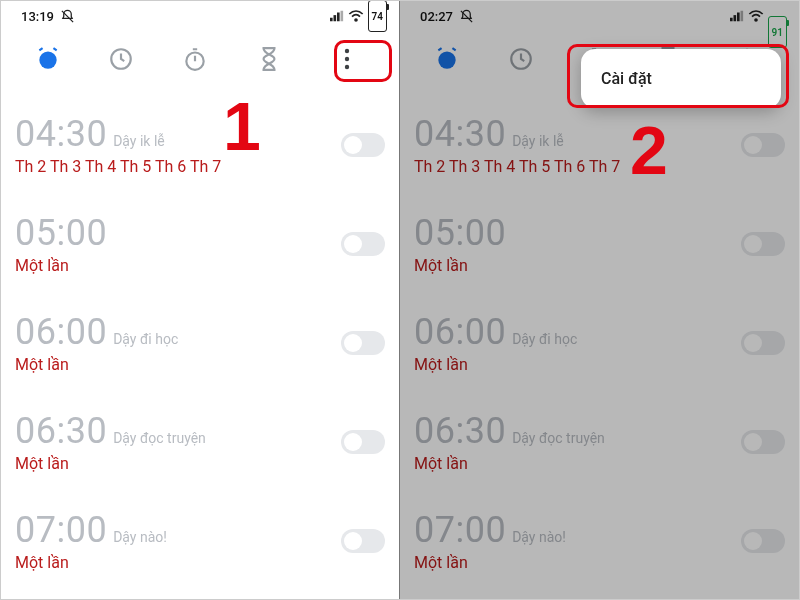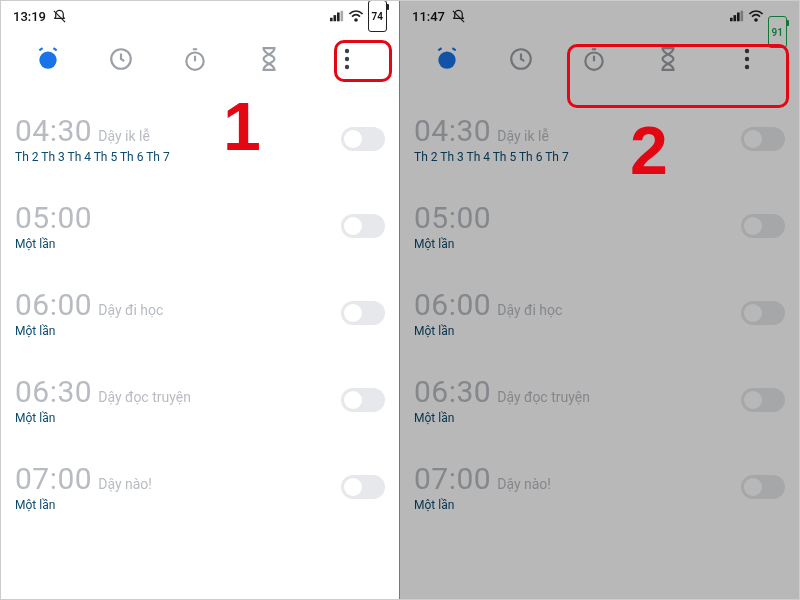--- a/index.html
+++ b/index.html
@@ -34,21 +34,21 @@
   .statusbar {
     display: flex;
     justify-content: space-between;
     align-items: center;
     padding: 4px 12px 0 12px;
     height: 26px;
     font-size: 13px;
     font-weight: 500;
     color: #111;
   }
-  .statusbar .sb-left { display:flex; align-items:flex-start; gap:6px; }
+  .statusbar .sb-left { display:flex; align-items:flex-start; gap:6px;margin-left:8px; }
   .statusbar .sb-right { display:flex; align-items:center; gap:4px; }
   .sb-icon { display:inline-flex; align-items:center; }
   .battery-box {
     display:inline-flex; align-items:center;
     border:1.2px solid #222; border-radius:3px;
     padding:15px 3px; font-size:10px; font-weight:600;
     height:14px; position:relative;justify-content:center;
   }
   .battery-box::after{
     content:""; position:absolute; right:-3px; top:3px;
@@ -76,34 +76,34 @@
     color:#5f6368;
   }
 
   .alarm-list { padding: 30px 14px 0 14px; }
   .alarm-item {
     display:flex; align-items:center; justify-content:space-between;
     margin-bottom: 36px;
   }
   .alarm-text { color:#b8bcc2; }
   .alarm-time {
-    font-size: 30px;
+    font-size: 36px;
     font-weight: 400;
     letter-spacing: 0.5px;
     display:inline-block;
   }
   .alarm-label {
     font-size: 14px;
     display:inline-block;
     margin-left: 6px;
     margin-top: 9px;
   }
   .alarm-sub {
-    font-size: 12px;
-    color:#0c4a6e;
+    font-size: 16px;
+    color:#b91c1c;
     margin-top: 2px;
   }
   .toggle {
     width: 44px; height: 24px;
     border-radius: 14px;
     background: #e6e8eb;
     position: relative;
     flex-shrink:0;
   }
   .toggle::after {
@@ -256,21 +256,21 @@
       </div>
     </div>
 
     <div class="red-box" style="top:39px; right:7px; width:58px; height:42px;"></div>
     <div class="step-num" style="top:86px; left:222px;">1</div>
   </div>
 
   <div class="pane pane-right">
     <div class="statusbar battery-green">
       <div class="sb-left">
-        <span>11:47</span>
+        <span>02:27</span>
         <span class="sb-icon">
           <svg width="15" height="15" viewBox="0 0 24 24" fill="none" stroke="#222" stroke-width="2">
               <path d="M12 2a6 6 0 016 6v4l1.5 3H4.5L6 12V8a6 6 0 016-6z"></path>
               <line x1="3" y1="3" x2="21" y2="21"></line>
             </svg>
         </span>
       </div>
       <div class="sb-right">
         <span class="sb-icon">
           <svg width="14" height="12" viewBox="0 0 16 12">
@@ -361,18 +361,21 @@
         <div class="alarm-text">
           <div><span class="alarm-time">07:00</span><span class="alarm-label">Dậy nào!</span></div>
           <div class="alarm-sub">Một lần</div>
         </div>
         <div class="toggle"></div>
       </div>
     </div>
 
     <div class="dim-overlay"></div>
 
+    <div class="popup">
+      <div class="popup-item">Cài đặt</div>
+    </div>
 
     <div class="red-box" style="top:43px; right:10px; width:222px; height:64px; z-index:6;"></div>
     <div class="step-num" style="top:110px; left:230px; z-index:6;">2</div>
   </div>
 
 </div>
 
 </body></html>

